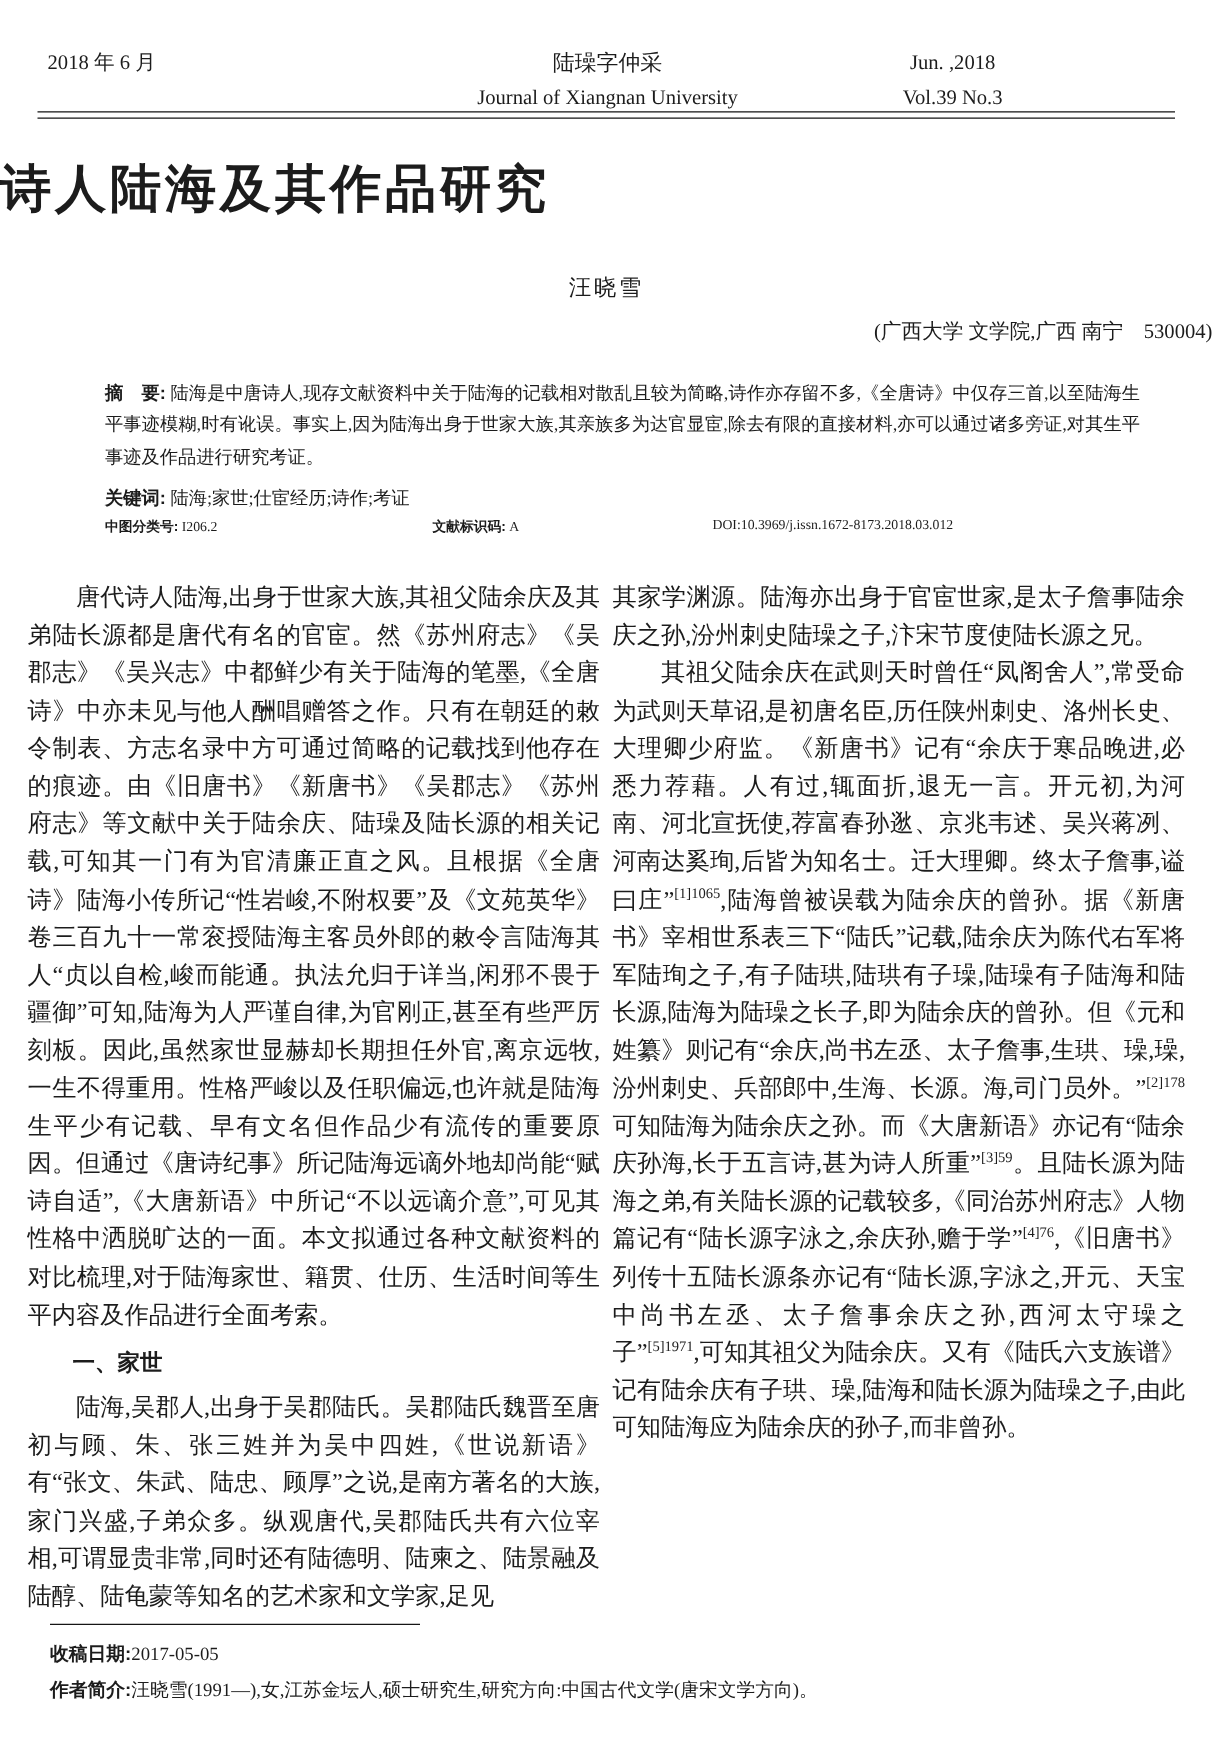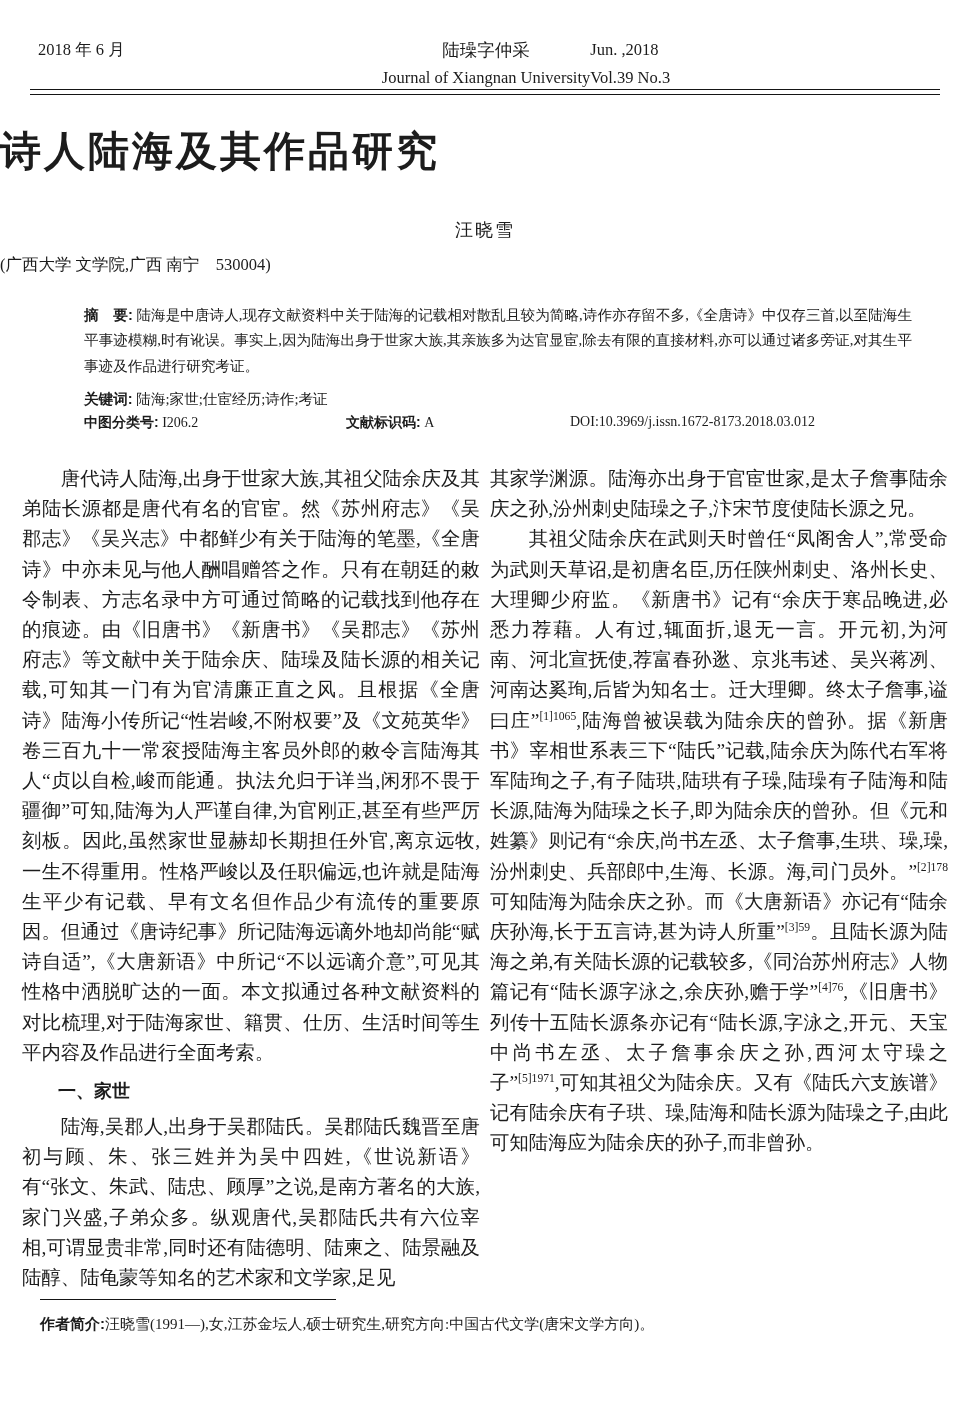--- a/index.html
+++ b/index.html
@@ -9,49 +9,49 @@
     font-family:"Liberation Serif","DejaVu Serif",serif;
   }
   
   .journal-header {
     position:absolute; top:20px; left:38px; right:36px;
     display:grid; grid-template-columns:1fr auto 1fr;
     font-size:16.5px; line-height:28px;
   }
   .jh-left  { text-align:left; }
   .jh-center{ text-align:center; }
-  .jh-right { text-align:left; }
+  .jh-right { text-align:center; }
   .jh-center .cn { font-size:17.5px; }
   .rule-double {
     position:absolute; top:73px; left:30px; right:30px; height:4px;
     border-top:1.7px solid #151515; border-bottom:1.7px solid #151515;
   }
   
   .article-title {
     position:absolute; top:108px; left:0; width:100%; margin:0;
     font-size:41px; font-weight:bold; letter-spacing:3px;
   }
   .article-author {
     position:absolute; top:202px; left:0; width:100%;
     text-align:center; font-size:18px; letter-spacing:2px;
   }
   .article-affil {
     position:absolute; top:238px; left:0; width:100%;
-    text-align:left; font-size:16.5px;
+    text-align:right; font-size:16.5px;
   }
   
   .abstract-block {
     position:absolute; top:287px; left:84px; width:828px;
     font-size:14.6px; line-height:25.4px; text-align:justify;
   }
   .kw-block {
     position:absolute; top:371px; left:84px; width:828px;
     font-size:14.6px; line-height:25px;
   }
-  .meta-row { position:absolute; top:398px; left:84px; width:828px; height:26px; font-size:14px;text-align:right; }
+  .meta-row { position:absolute; top:398px; left:84px; width:828px; height:26px; font-size:11px;text-align:right; }
   .meta-clc { position:absolute; left:0; }
   .meta-doc { position:absolute; left:262px; }
   .meta-doi { position:absolute; left:486px; font-family:"Liberation Serif",serif; }
   .blabel { font-family:Liberation Sans, sans-serif; font-weight:bold; }
   
   .col {
     position:absolute; top:448px; width:458px;
     font-size:19.4px; line-height:30.2px; text-align:justify;
   }
   .col-left  { left:22px;  }
@@ -134,19 +134,22 @@
 
   <div class="col col-right">
     <p>其家学渊源。陆海亦出身于官宦世家,是太子詹事陆余庆之孙,汾州刺史陆璪之子,汴宋节度使陆长源之兄。</p>
     <p class="indent">其祖父陆余庆在武则天时曾任“凤阁舍人”,常受命为武则天草诏,是初唐名臣,历任陕州刺史、洛州长史、大理卿少府监。《新唐书》记有“余庆于寒品晚进,必悉力荐藉。人有过,辄面折,退无一言。开元初,为河南、河北宣抚使,荐富春孙逖、京兆韦述、吴兴蒋冽、河南达奚珣,后皆为知名士。迁大理卿。终太子詹事,谥曰庄”<sup>[1]1065</sup>,陆海曾被误载为陆余庆的曾孙。据《新唐书》宰相世系表三下“陆氏”记载,陆余庆为陈代右军将军陆珣之子,有子陆珙,陆珙有子璪,陆璪有子陆海和陆长源,陆海为陆璪之长子,即为陆余庆的曾孙。但《元和姓纂》则记有“余庆,尚书左丞、太子詹事,生珙、璪,璪,汾州刺史、兵部郎中,生海、长源。海,司门员外。”<sup>[2]178</sup>可知陆海为陆余庆之孙。而《大唐新语》亦记有“陆余庆孙海,长于五言诗,甚为诗人所重”<sup>[3]59</sup>。且陆长源为陆海之弟,有关陆长源的记载较多,《同治苏州府志》人物篇记有“陆长源字泳之,余庆孙,赡于学”<sup>[4]76</sup>,《旧唐书》列传十五陆长源条亦记有“陆长源,字泳之,开元、天宝中尚书左丞、太子詹事余庆之孙,西河太守璪之子”<sup>[5]1971</sup>,可知其祖父为陆余庆。又有《陆氏六支族谱》记有陆余庆有子珙、璪,陆海和陆长源为陆璪之子,由此可知陆海应为陆余庆的孙子,而非曾孙。</p>
   </div>
 
   <div class="foot-rule"></div>
 
   <div class="foot-block">
     <div>
+      <span class="blabel">收稿日期:</span><span>2017-05-05</span>
+    </div>
+    <div>
       <span class="blabel">作者简介:</span><span>汪晓雪(1991—),女,江苏金坛人,硕士研究生,研究方向:中国古代文学(唐宋文学方向)。</span>
     </div>
   </div>
 
   <div class="page-number">· 51 ·</div>
 
 </div>
 
 </body></html>

